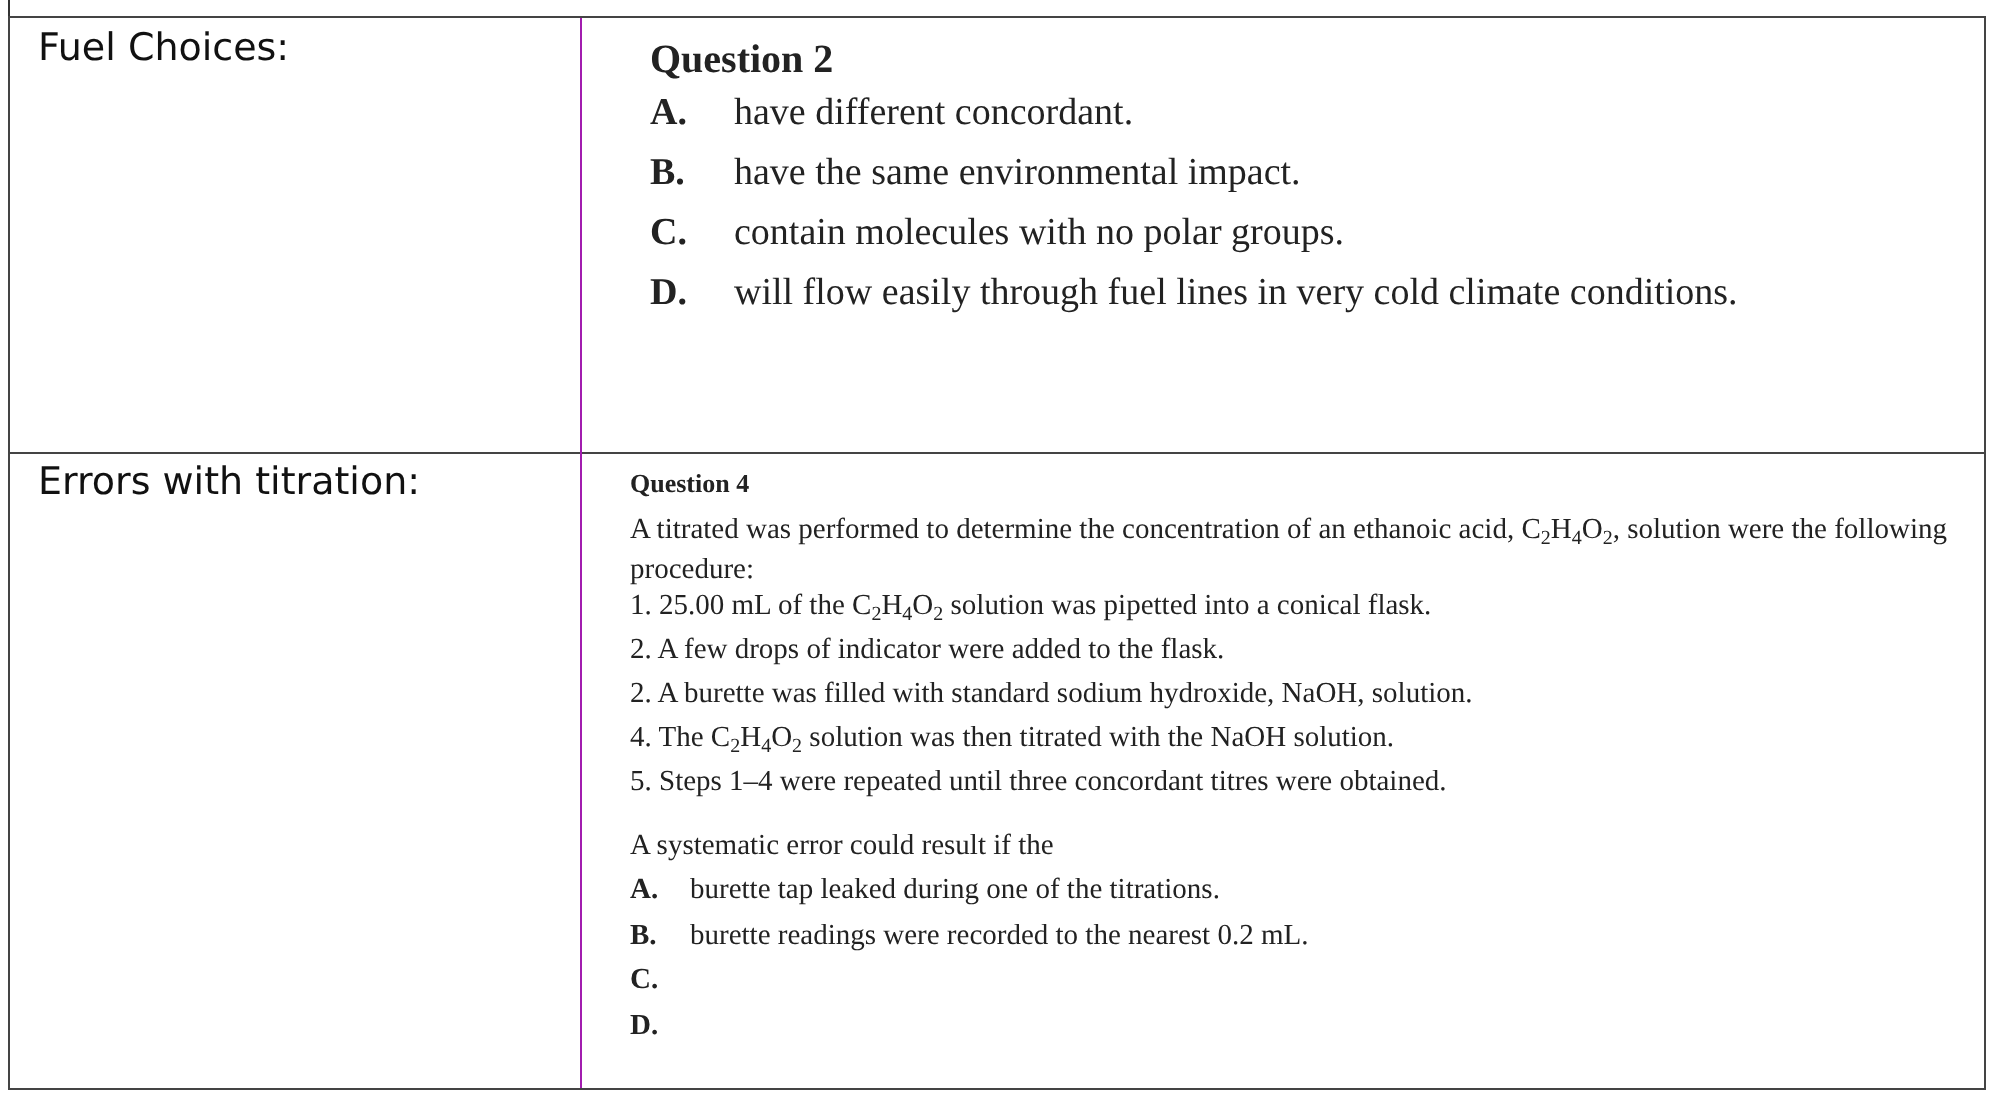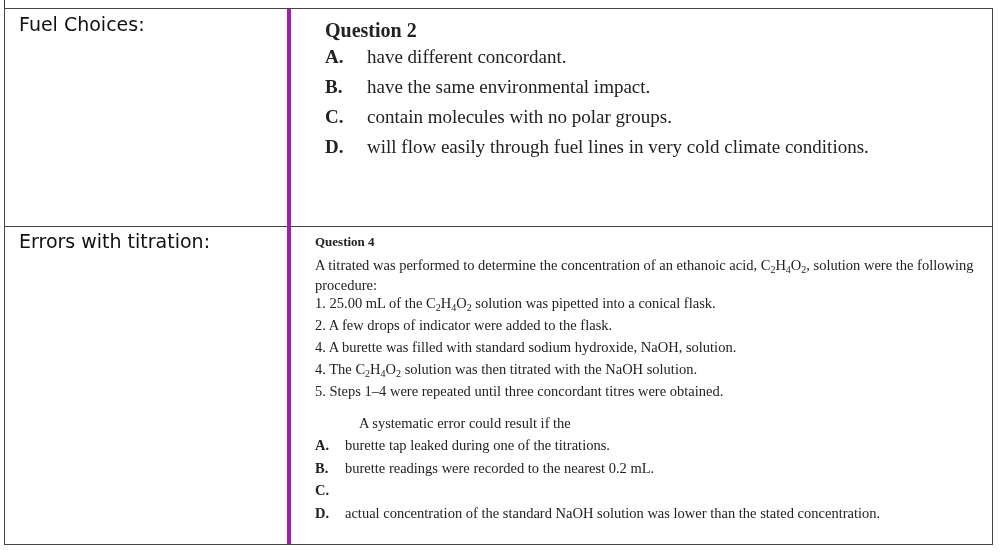--- a/index.html
+++ b/index.html
@@ -2,34 +2,34 @@
 <html><head>
 <meta charset="utf-8">
 <style>
   html, body { margin: 0; padding: 0; background: #ffffff; }
   body { width: 1000px; height: 556px; position: relative; overflow: hidden; }
   .stub { position: absolute; left: 4px; top: 0; width: 1px; height: 9px; background: #333; }
   .tbl { position: absolute; left: 4px; top: 8px; width: 989px; height: 537px; border: 1px solid #444; box-sizing: border-box; }
   .row { position: absolute; left: 0; right: 0; }
   .row1 { top: 0; height: 217px; border-bottom: 1px solid #444; }
   .row2 { top: 217px; bottom: 0; }
-  .label-cell { position: absolute; left: 0; top: 0; bottom: 0; width: 286px; border-right: 4px solid #a21caf; box-sizing: border-box; text-align: right; }
+  .label-cell { position: absolute; left: 0; top: 0; bottom: 0; width: 286px; border-right: 1px solid #a21caf; box-sizing: border-box; text-align: right; }
   .content-cell { position: absolute; left: 286px; top: 0; bottom: 0; right: 0; overflow: hidden; }
   .label { position: absolute; left: 14px; top: 4px; font-family: "DejaVu Sans", sans-serif; font-size: 19px; color: #111; }
   .serif { font-family: Liberation Serif, serif; color: #222; }
   .q2 { position: absolute; left: 34px; top: 10px; }
   .q2 .title { font-weight: bold; font-size: 20px; height: 27px; }
   .q2 .stem { font-size: 19px; height: 31px; }
   .q2 .opt { font-size: 19px; height: 30px; display: flex; }
   .q2 .letter { font-weight: bold; width: 42px; }
   .q4 { position: absolute; left: 24px; top: 8px; white-space: nowrap; }
   .q4 .title { font-weight: bold; font-size: 13px; height: 21px; }
   .q4 .stem { font-size: 14.5px; line-height: 20px; }
   .q4 .step { font-size: 14.5px; height: 22px; }
-  .q4 .prompt { font-size: 14.5px; height: 22px; margin-top: 10px; margin-left: 44px; }
+  .q4 .prompt { font-size: 14.5px; height: 22px; margin-top: 10px; }
   .q4 .opt { font-size: 14.5px; height: 22.5px; display: flex; }
   .q4 .letter { font-weight: bold; width: 30px; }
   sub { font-size: 10px; vertical-align: -3px; line-height: 0; }
 </style>
 </head>
 <body>
 
 <div class="stub"></div>
 
 <div class="tbl">
@@ -69,38 +69,37 @@
       <div class="q4 serif">
         <div class="title">Question 4</div>
         <div class="stem">
           <span>A titrated was performed to determine the concentration of an ethanoic acid, </span><span class="formula"><span>C</span><sub>2</sub><span>H</span><sub>4</sub><span>O</span><sub>2</sub></span><span>, solution were the following</span><br>
           <span>procedure:</span>
         </div>
         <div class="step">
           <span>1. 25.00 mL of the </span><span class="formula"><span>C</span><sub>2</sub><span>H</span><sub>4</sub><span>O</span><sub>2</sub></span><span> solution was pipetted into a conical flask.</span>
         </div>
         <div class="step">2. A few drops of indicator were added to the flask.</div>
-        <div class="step">4. A burette was filled with standard sodium hydroxide, NaOH, solution.</div>
+        <div class="step">2. A burette was filled with standard sodium hydroxide, NaOH, solution.</div>
         <div class="step">
           <span>4. The </span><span class="formula"><span>C</span><sub>2</sub><span>H</span><sub>4</sub><span>O</span><sub>2</sub></span><span> solution was then titrated with the NaOH solution.</span>
         </div>
         <div class="step">5. Steps 1–4 were repeated until three concordant titres were obtained.</div>
         <div class="prompt">A systematic error could result if the</div>
         <div class="opt">
           <span class="letter">A.</span>
           <span>burette tap leaked during one of the titrations.</span>
         </div>
         <div class="opt">
           <span class="letter">B.</span>
           <span>burette readings were recorded to the nearest 0.2 mL.</span>
         </div>
         <div class="opt">
           <span class="letter">C.</span>
         </div>
         <div class="opt">
           <span class="letter">D.</span>
-          <span>actual concentration of the standard NaOH solution was lower than the stated concentration.</span>
         </div>
       </div>
     </div>
   </div>
 
 </div>
 
 </body></html>

